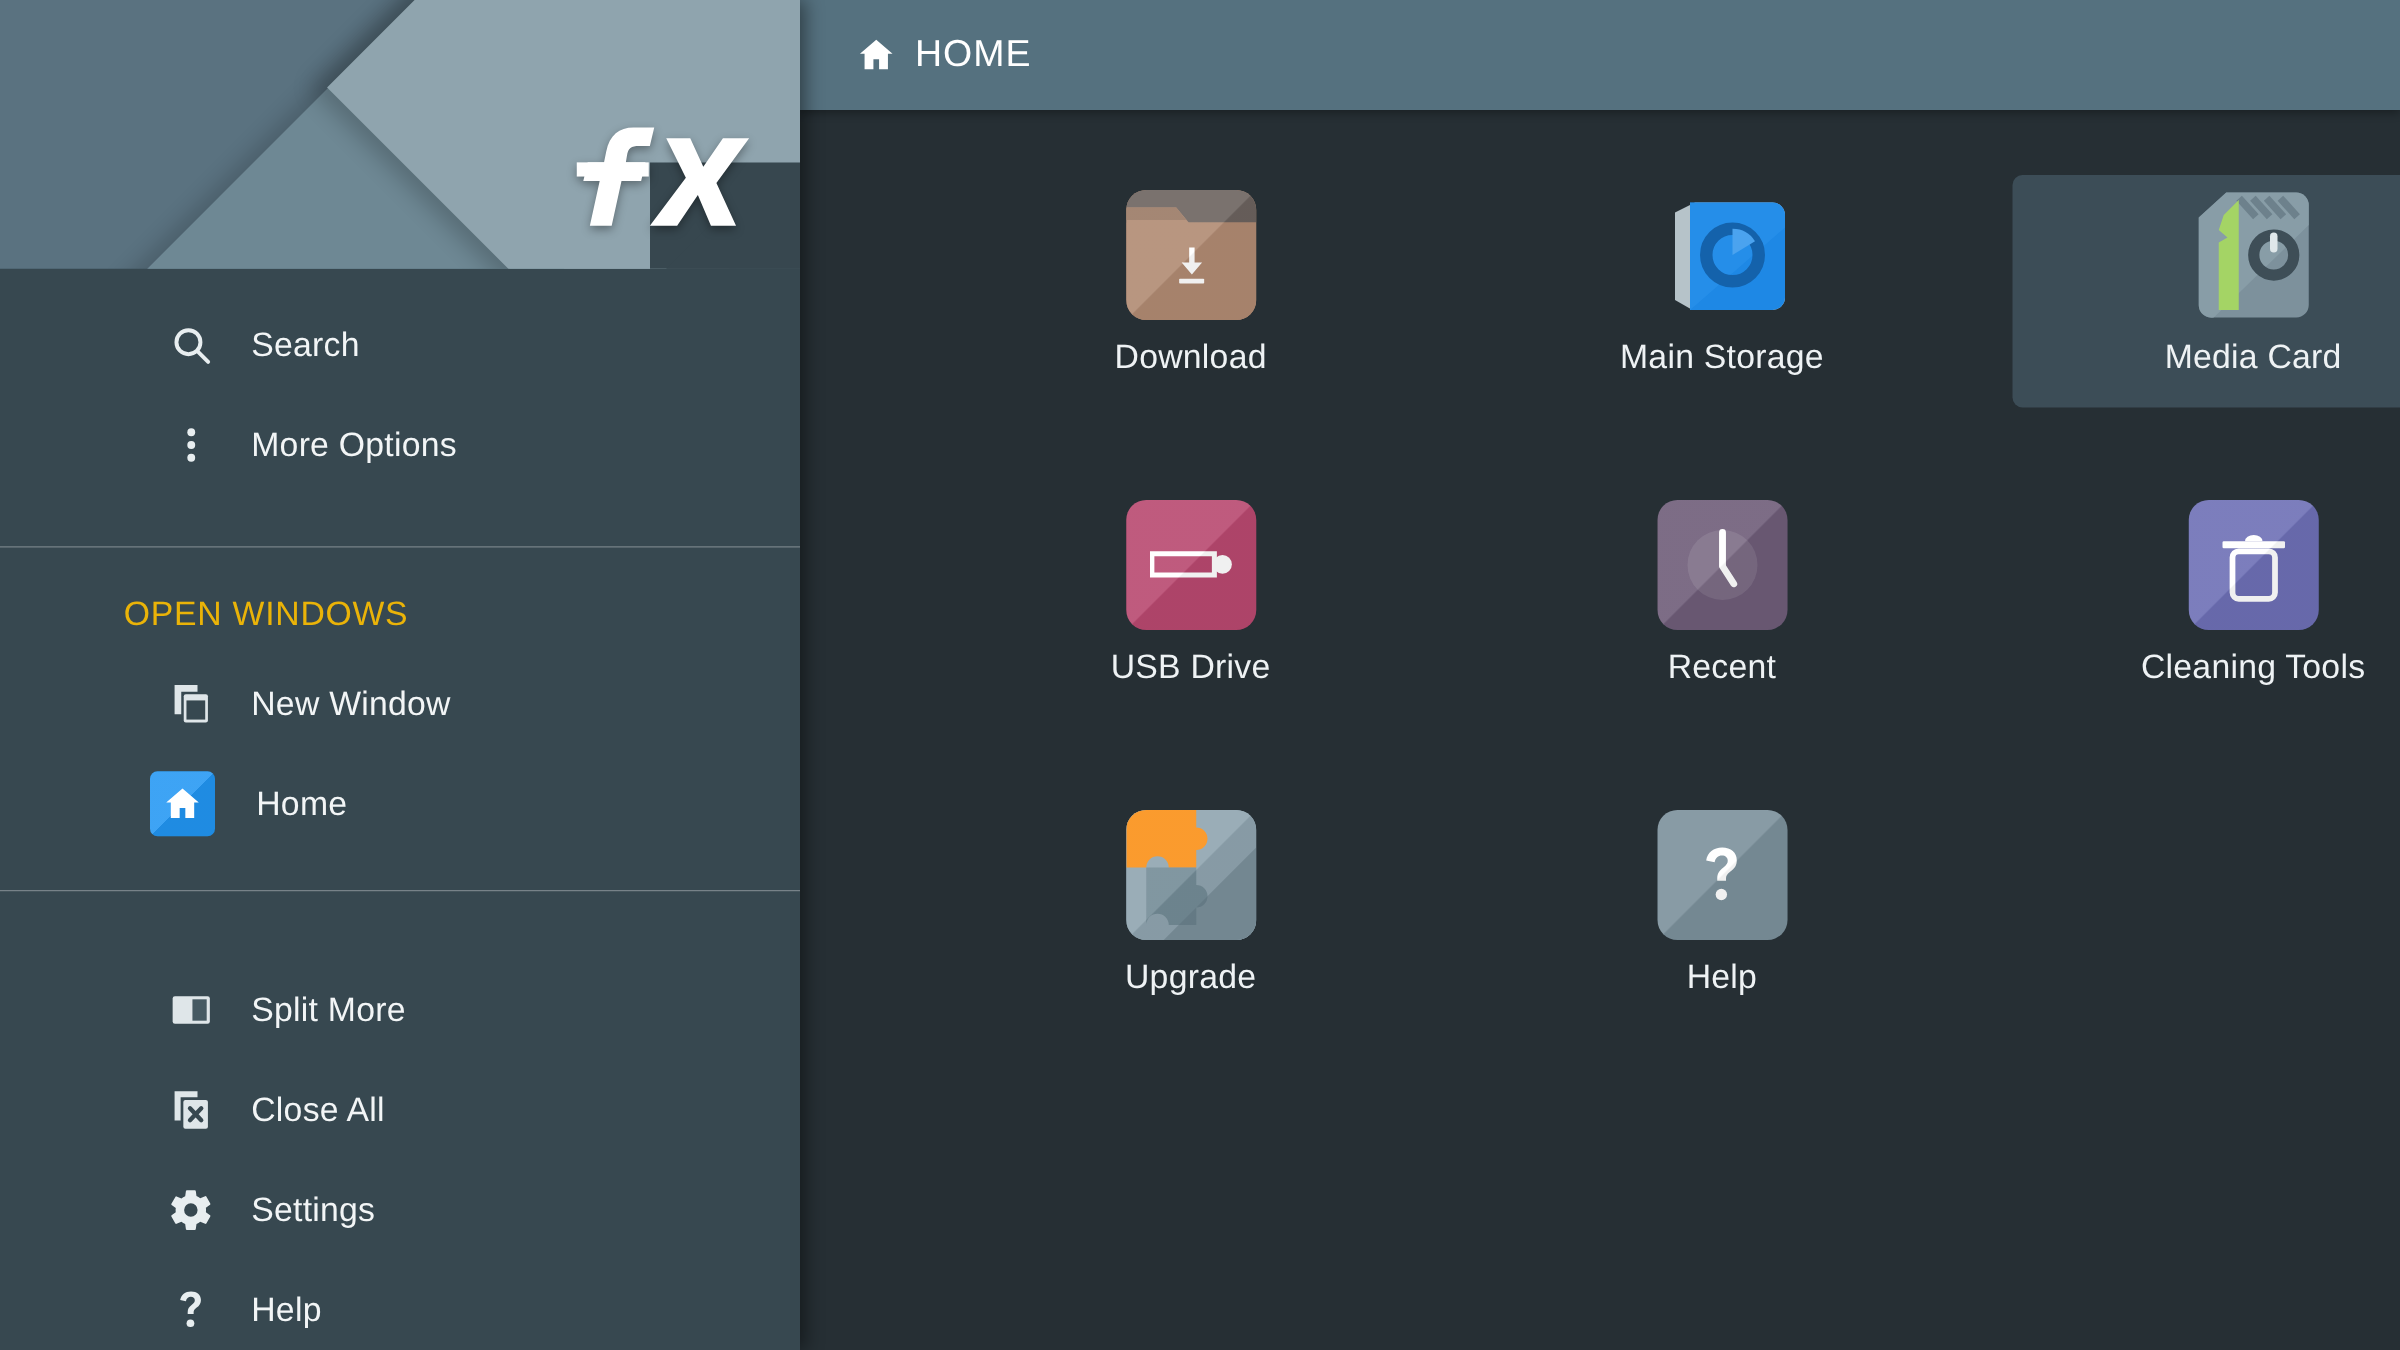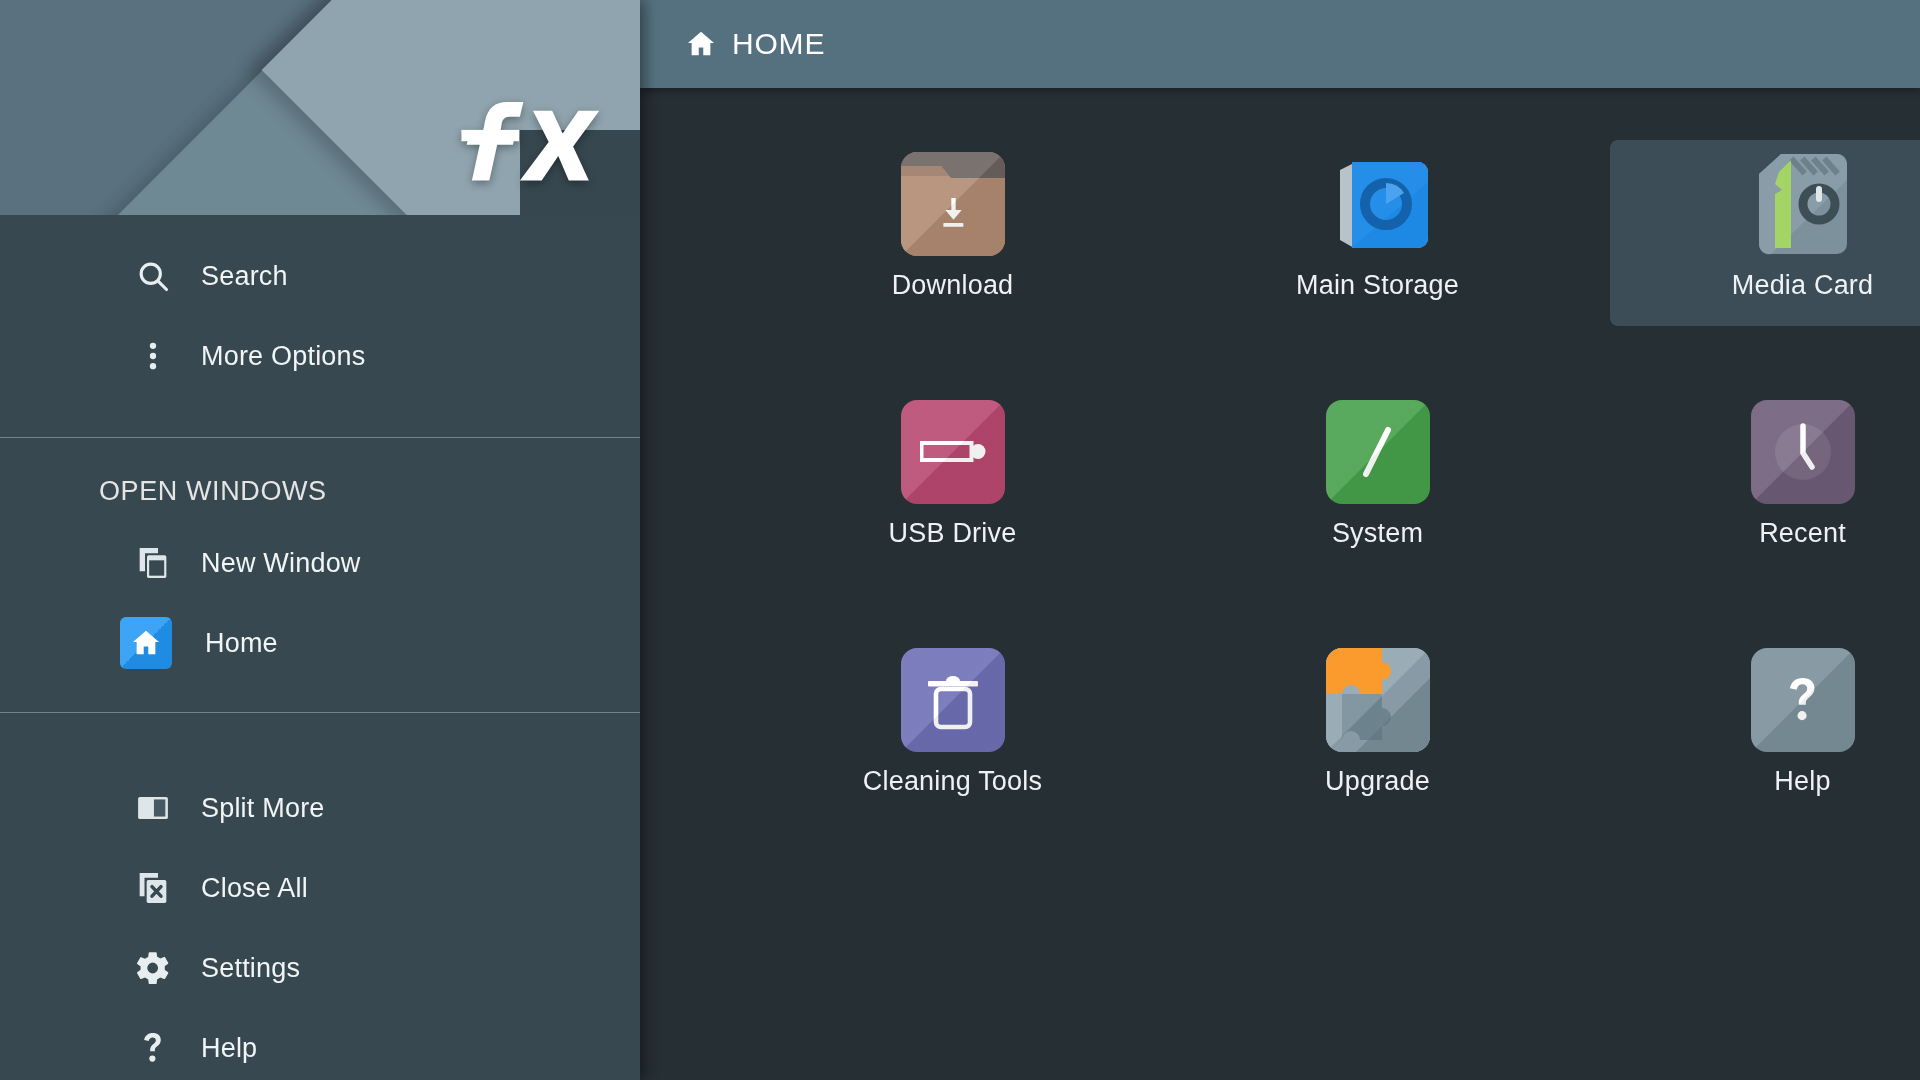--- a/index.html
+++ b/index.html
@@ -117,21 +117,21 @@
     width: 100%;
   }
 
   .pad-16 { height: 18px; }
   .pad-26 { height: 26px; }
   .pad-36 { height: 38px; }
   .pad-50 { height: 52px; }
 
   .group-title {
     font-size: 27px;
-    color: #e5e5e5;
+    color: #eab308;
     letter-spacing: 0.6px;
     padding-left: 96px;
     height: 64px;
     display: flex;
     align-items: center;
   }
 
   .app-tile-ico {
     width: 52px; height: 52px;
     border-radius: 6px;
@@ -427,29 +427,20 @@
         <div class="tile-ico" style="background:#b8486f">
           <svg width="66" height="30" viewBox="0 0 66 30" style="position:relative">
             <rect x="1.5" y="6" width="50" height="17" fill="none" stroke="#ffffff" stroke-width="4"></rect>
             <circle cx="58" cy="14.5" r="7.5" fill="#ffffff"></circle>
           </svg>
           <span class="diag"></span>
         </div>
         <div class="tile-label">USB Drive</div>
       </div>
 
-      <div class="tile">
-        <div class="tile-ico" style="background:#46a04b">
-          <svg width="104" height="104" viewBox="0 0 104 104" style="position:relative">
-            <line x1="40" y1="74" x2="62" y2="30" stroke="#ffffff" stroke-width="6" stroke-linecap="round"></line>
-          </svg>
-          <span class="diag"></span>
-        </div>
-        <div class="tile-label">System</div>
-      </div>
 
       <div class="tile">
         <div class="tile-ico" style="background:#6e5c78">
           <svg width="104" height="104" viewBox="0 0 104 104" style="position:relative">
             <circle cx="52" cy="52" r="28" fill="#ffffff" opacity="0.10"></circle>
             <path d="M52 26 L52 53 L61 67" fill="none" stroke="#ffffff" stroke-width="5.5" stroke-linecap="round" stroke-linejoin="round"></path>
           </svg>
           <span class="diag"></span>
         </div>
         <div class="tile-label">Recent</div>

